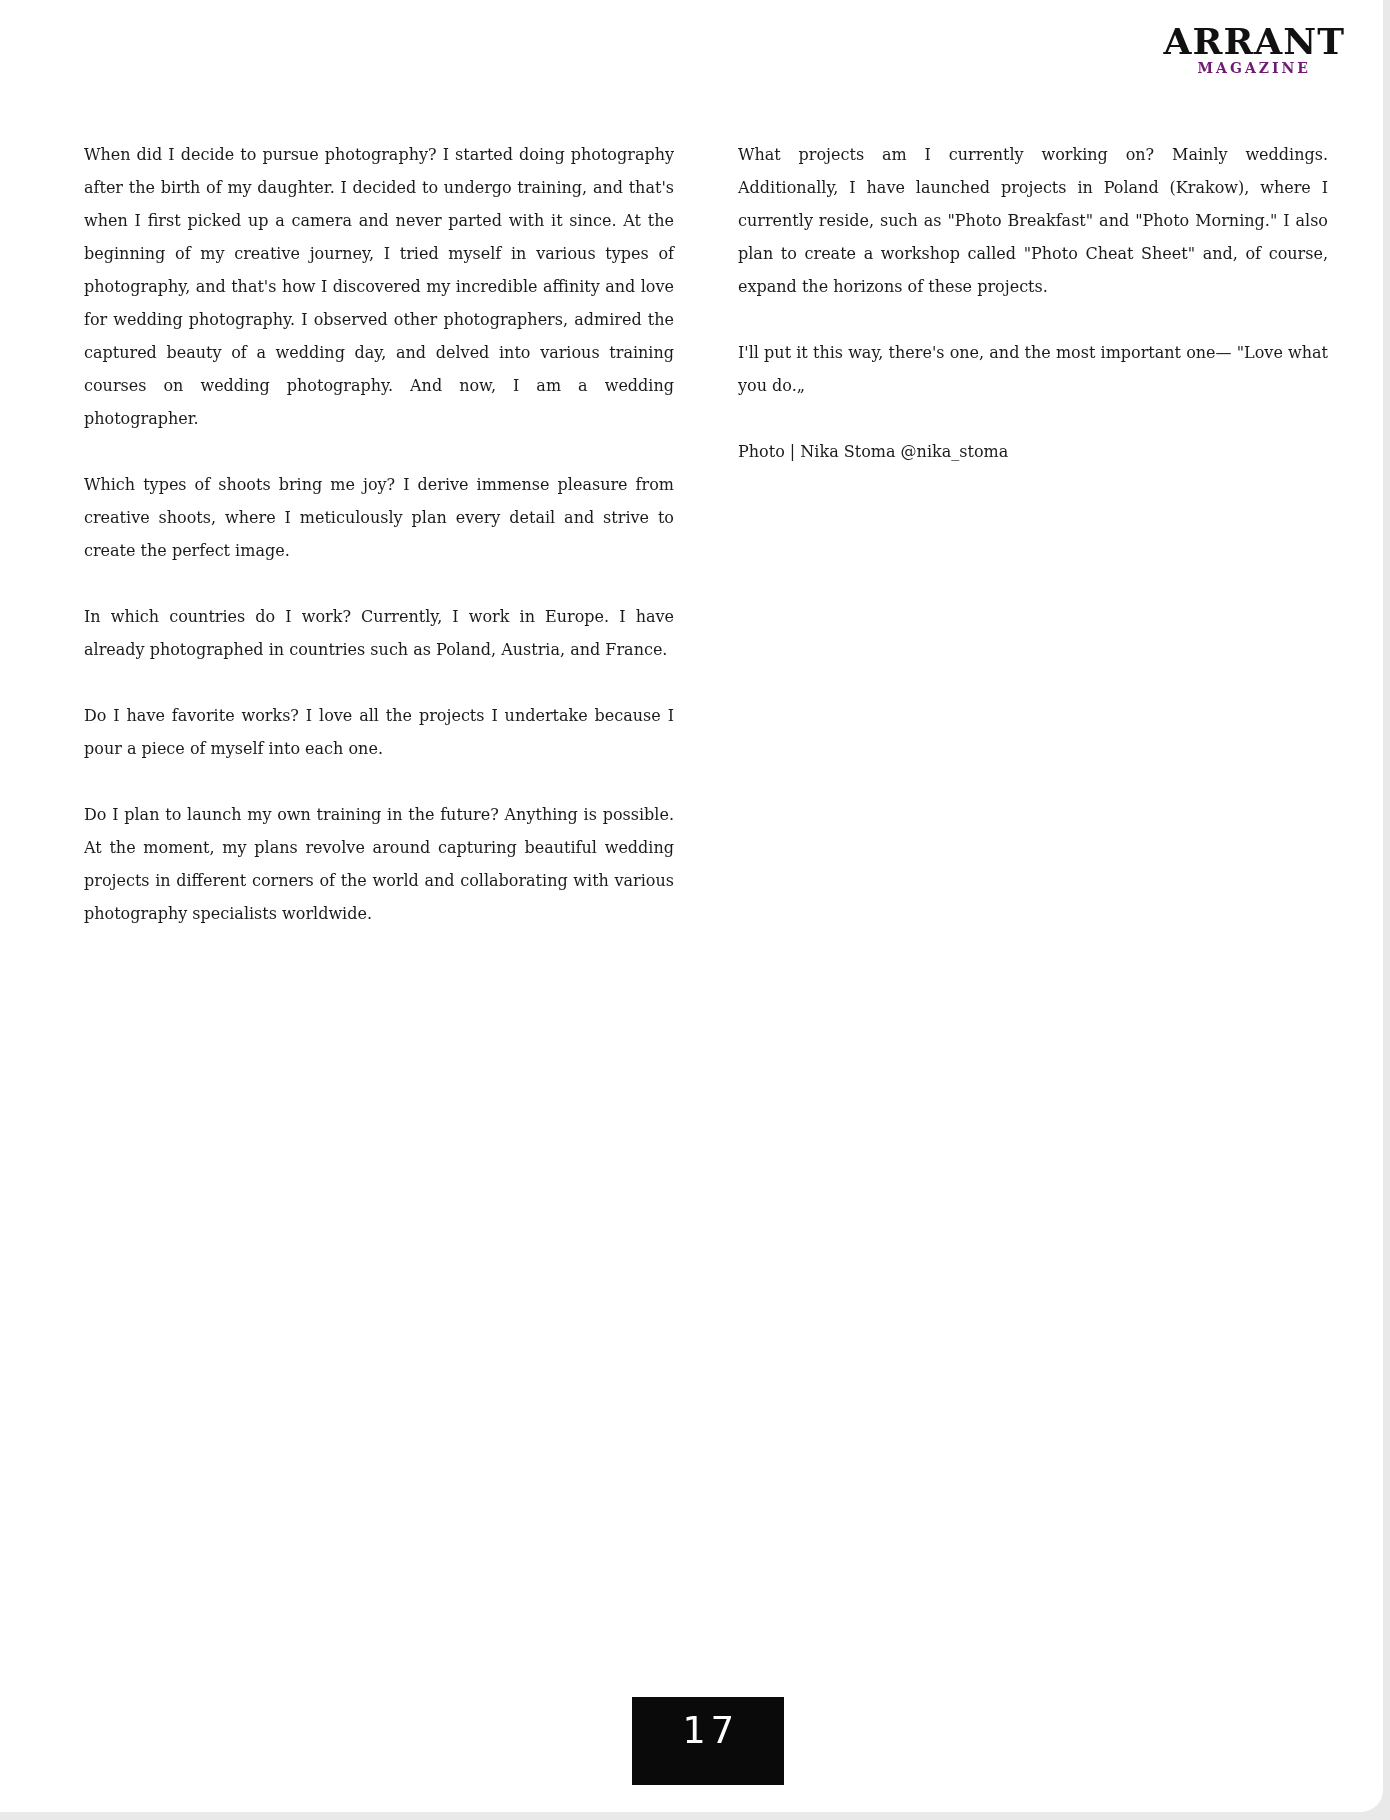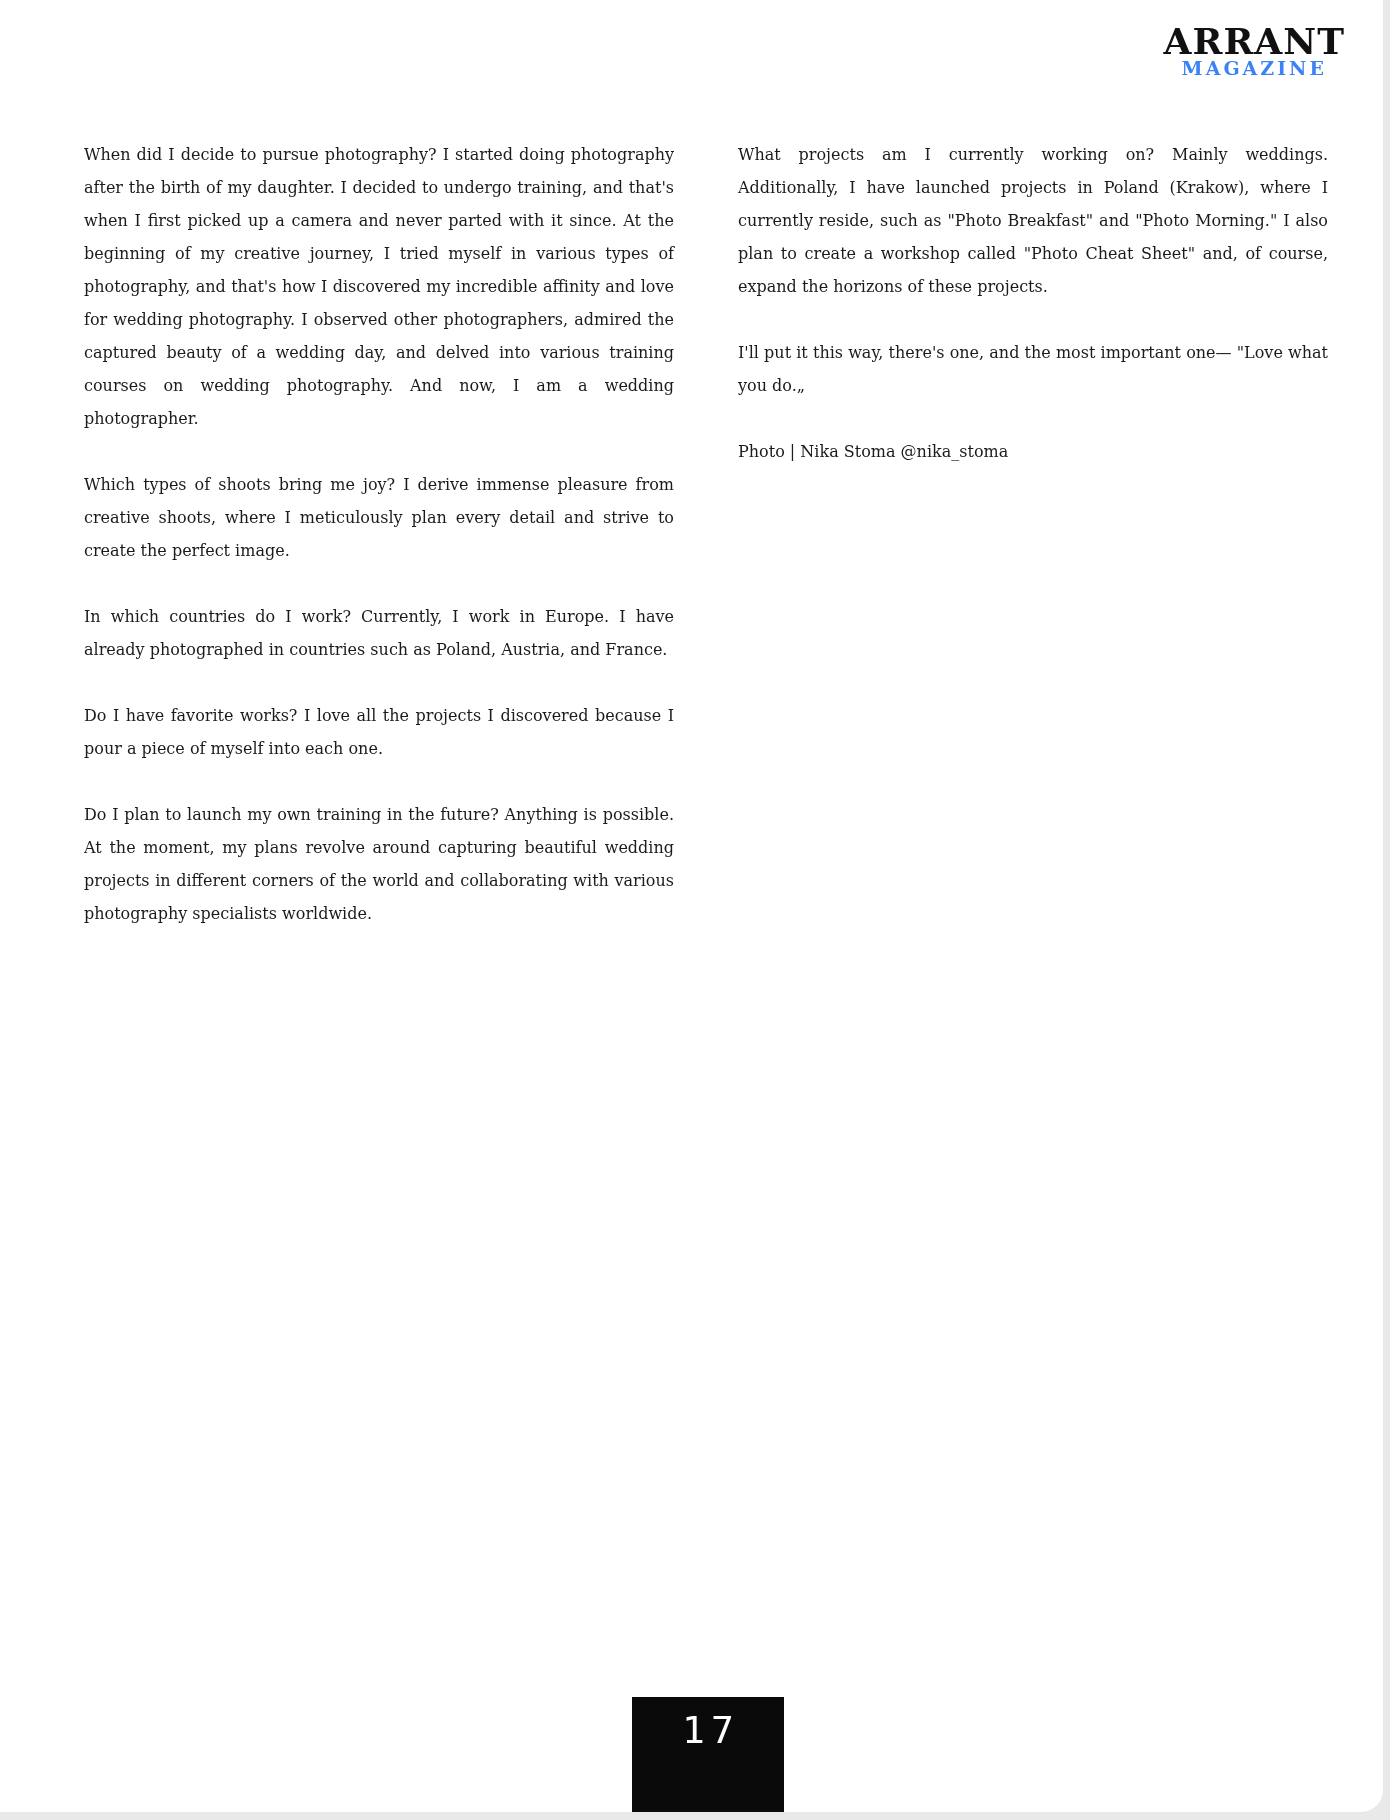--- a/index.html
+++ b/index.html
@@ -29,26 +29,26 @@
     color: #111111;
   }
   .masthead-title {
     font-size: 36px;
     line-height: 38px;
     font-weight: bold;
     letter-spacing: 1px;
     color: #111111;
   }
   .masthead-subtitle {
-    font-size: 19px;
+    font-size: 14px;
     line-height: 15px;
     font-weight: bold;
     letter-spacing: 3px;
     margin-top: 1px;
-    color: #3b82f6;
+    color: #701a75;
   }
   .columns {
     position: absolute;
     left: 84px;
     top: 138px;
     display: flex;
     gap: 64px;
   }
   .col {
     width: 590px;
@@ -60,21 +60,21 @@
     font-size: 16px;
     line-height: 33px;
     text-align: justify;
     color: #1b1b1b;
   }
   .pagenum-box {
     position: absolute;
     left: 632px;
     top: 1697px;
     width: 152px;
-    height: 115px;
+    height: 88px;
     background: #0a0a0a;
     text-align: center;
   }
   .pagenum {
     display: block;
     margin-top: 13px;
     font-family: "DejaVu Sans Mono", monospace;
     font-size: 38px;
     line-height: 40px;
     letter-spacing: 6px;
@@ -98,21 +98,21 @@
           <div class="para">
             <div class="seg">When did I decide to pursue photography? I started doing photography after the birth of my daughter. I decided to undergo training, and that's when I first picked up a camera and never parted with it since. At the beginning of my creative journey, I tried myself in various types of photography, and that's how I discovered my incredible affinity and love for wedding photography. I observed other photographers, admired the captured beauty of a wedding day, and delved into various training courses on wedding photography. And now, I am a wedding photographer.</div>
           </div>
           <div class="para">
             <div class="seg">Which types of shoots bring me joy? I derive immense pleasure from creative shoots, where I meticulously plan every detail and strive to create the perfect image.</div>
           </div>
           <div class="para">
             <div class="seg">In which countries do I work? Currently, I work in Europe. I have already photographed in countries such as Poland, Austria, and France.</div>
           </div>
           <div class="para">
-            <div class="seg">Do I have favorite works? I love all the projects I discovered because I pour a piece of myself into each one.</div>
+            <div class="seg">Do I have favorite works? I love all the projects I undertake because I pour a piece of myself into each one.</div>
           </div>
           <div class="para">
             <div class="seg">Do I plan to launch my own training in the future? Anything is possible. At the moment, my plans revolve around capturing beautiful wedding projects in different corners of the world and collaborating with various photography specialists worldwide.</div>
           </div>
         </section>
       <section class="col">
           <div class="para">
             <div class="seg">What projects am I currently working on? Mainly weddings. Additionally, I have launched projects in Poland (Krakow), where I currently reside, such as "Photo Breakfast" and "Photo Morning." I also plan to create a workshop called "Photo Cheat Sheet" and, of course, expand the horizons of these projects.</div>
           </div>
           <div class="para">

